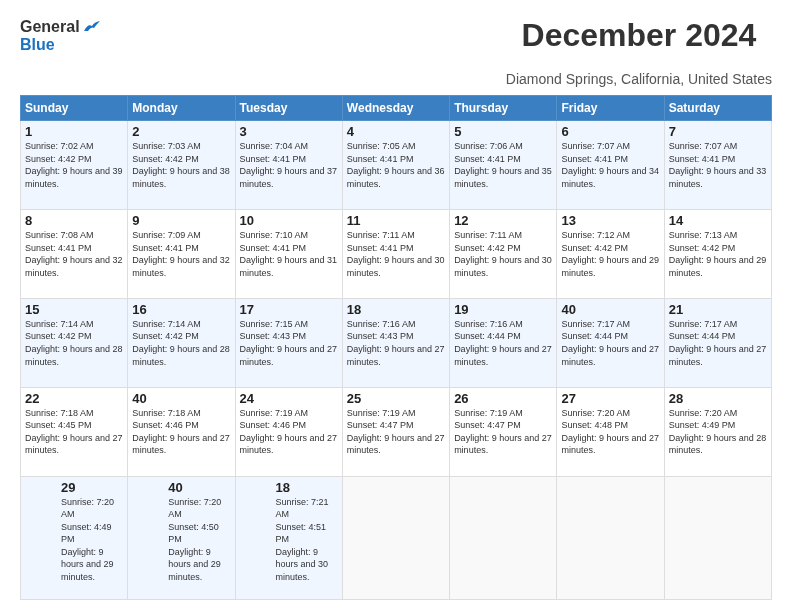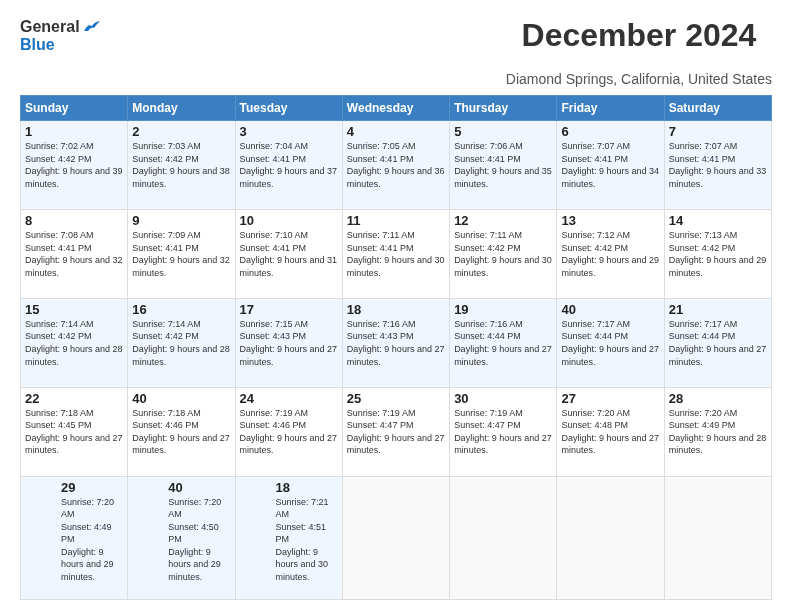--- a/index.html
+++ b/index.html
@@ -325,21 +325,21 @@
         </td>
           <td>
           <span class="day-number">25</span>
           <div class="day-info">
             Sunrise: 7:19 AM<br>
             Sunset: 4:47 PM<br>
             Daylight: 9 hours and 27 minutes.
           </div>
         </td>
           <td>
-          <span class="day-number">30</span>
+          <span class="day-number">26</span>
           <div class="day-info">
             Sunrise: 7:19 AM<br>
             Sunset: 4:47 PM<br>
             Daylight: 9 hours and 27 minutes.
           </div>
         </td>
           <td>
           <span class="day-number">27</span>
           <div class="day-info">
             Sunrise: 7:20 AM<br>

